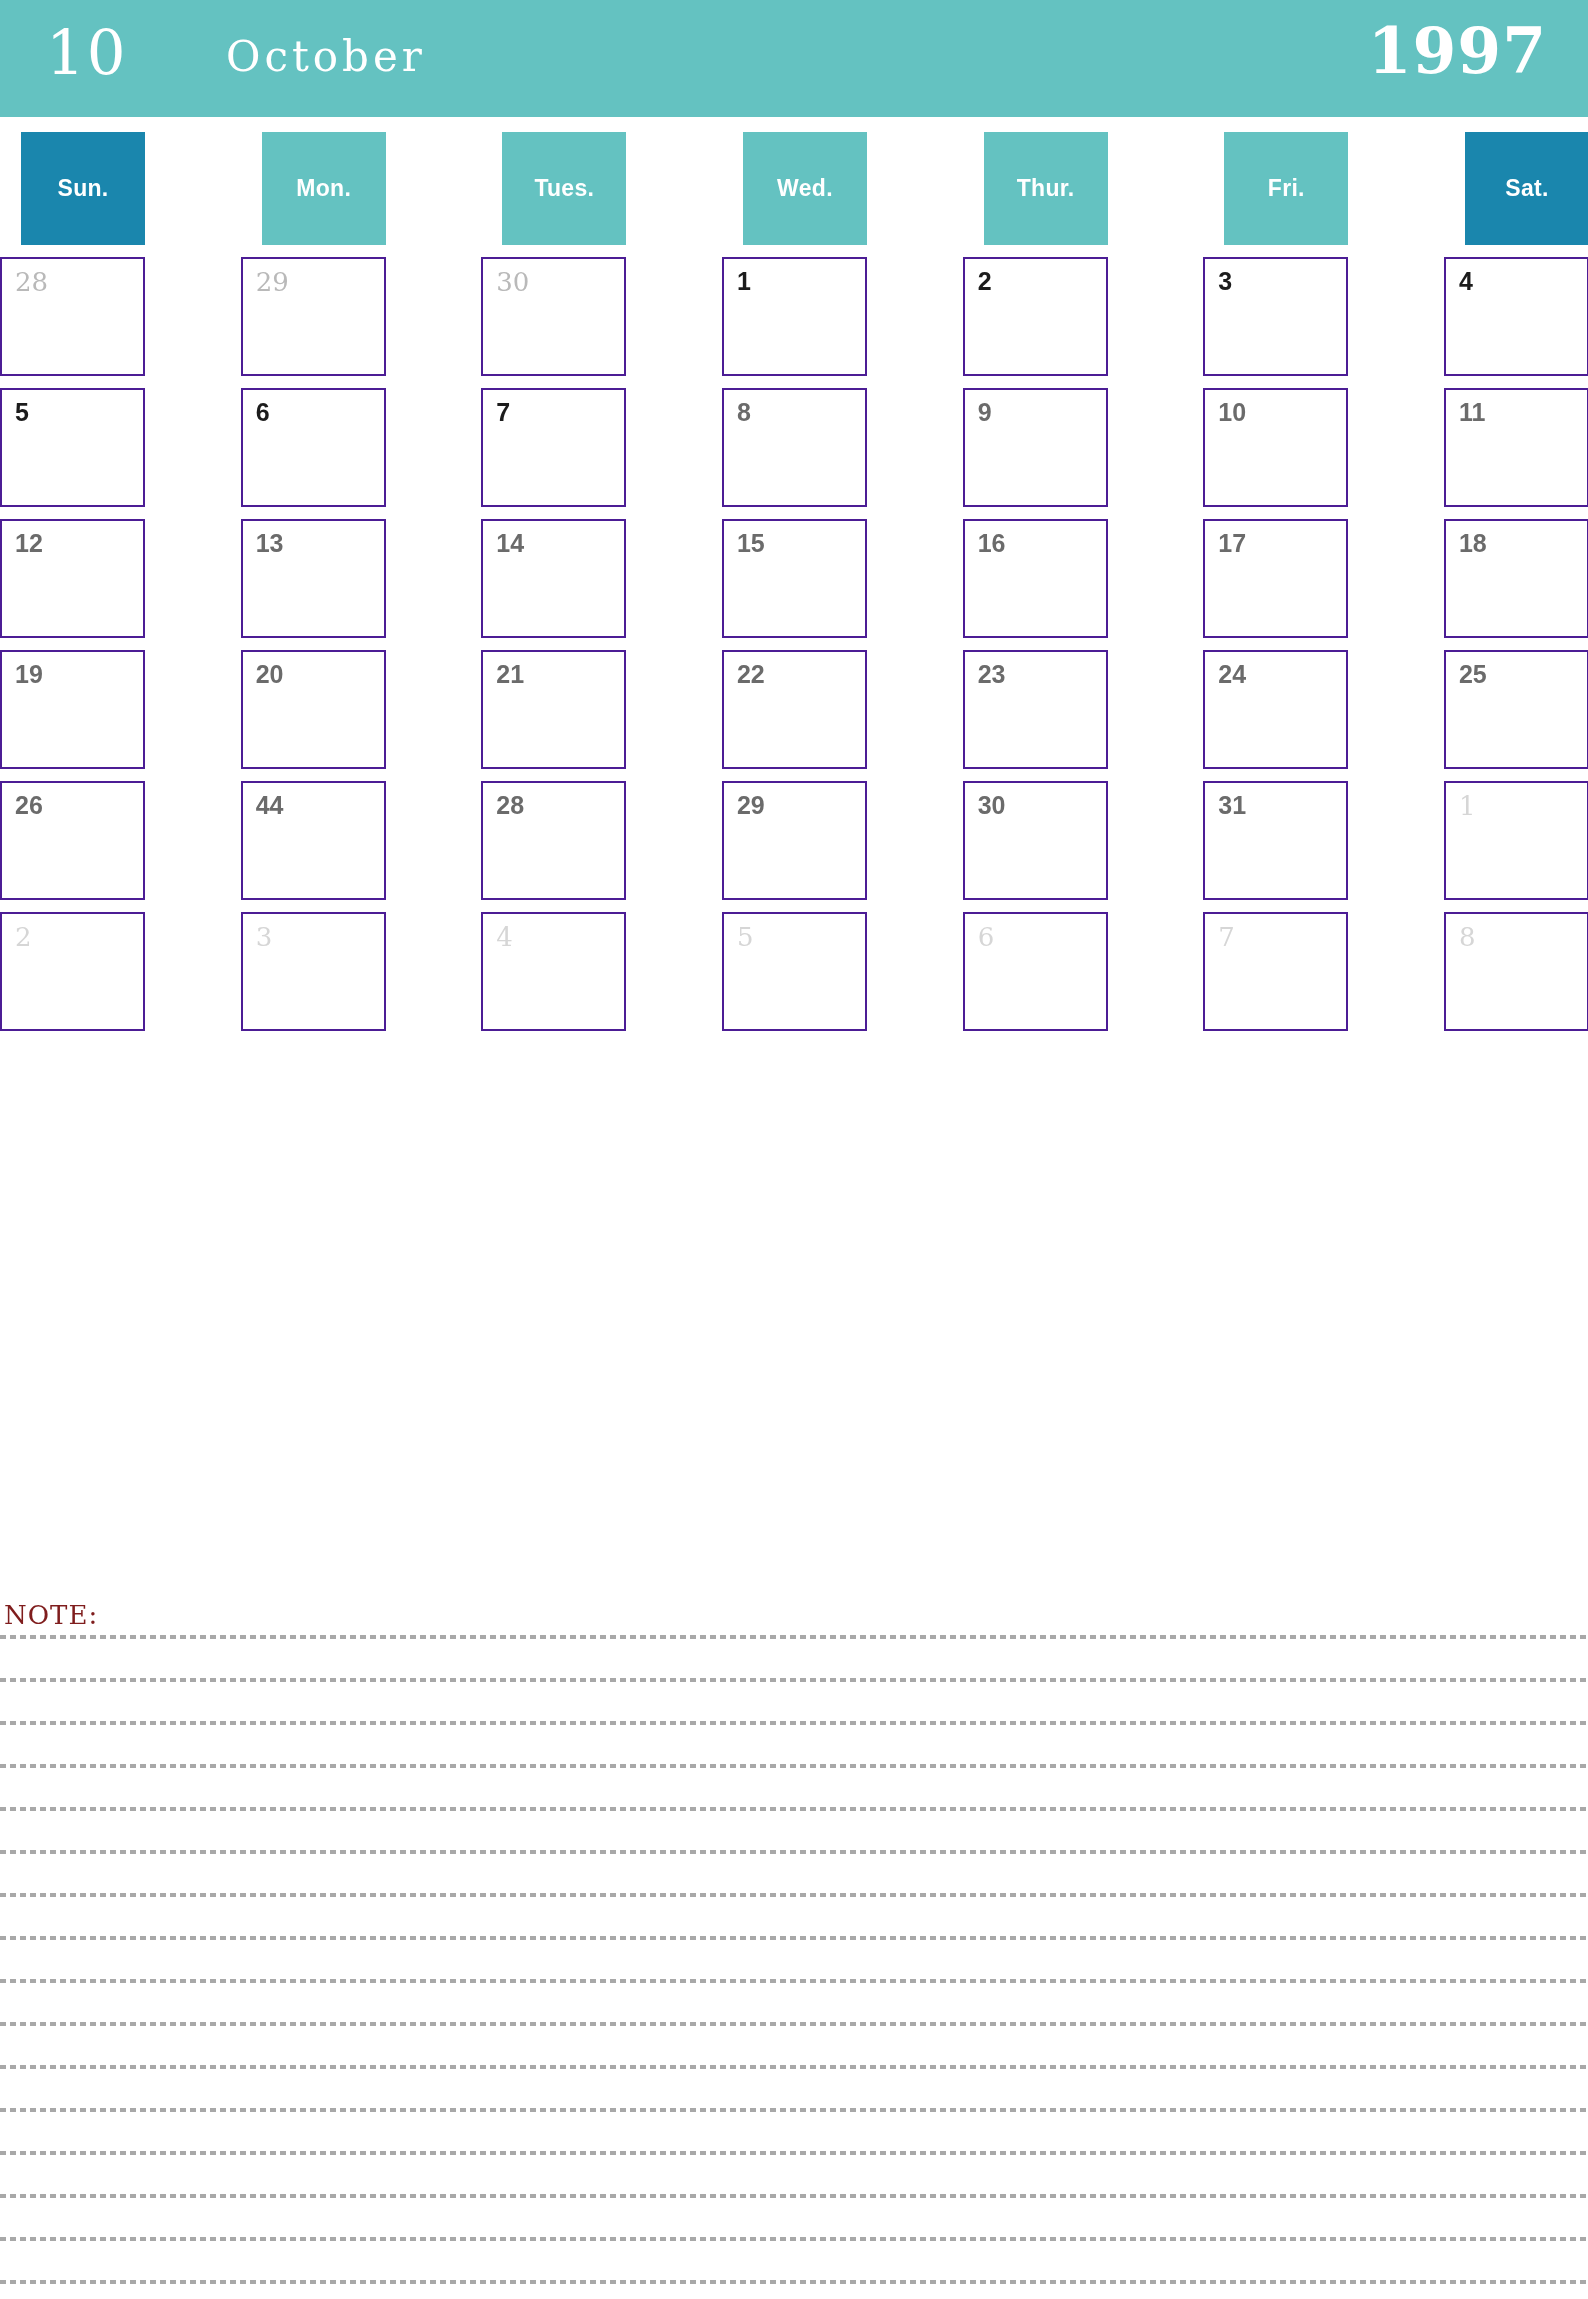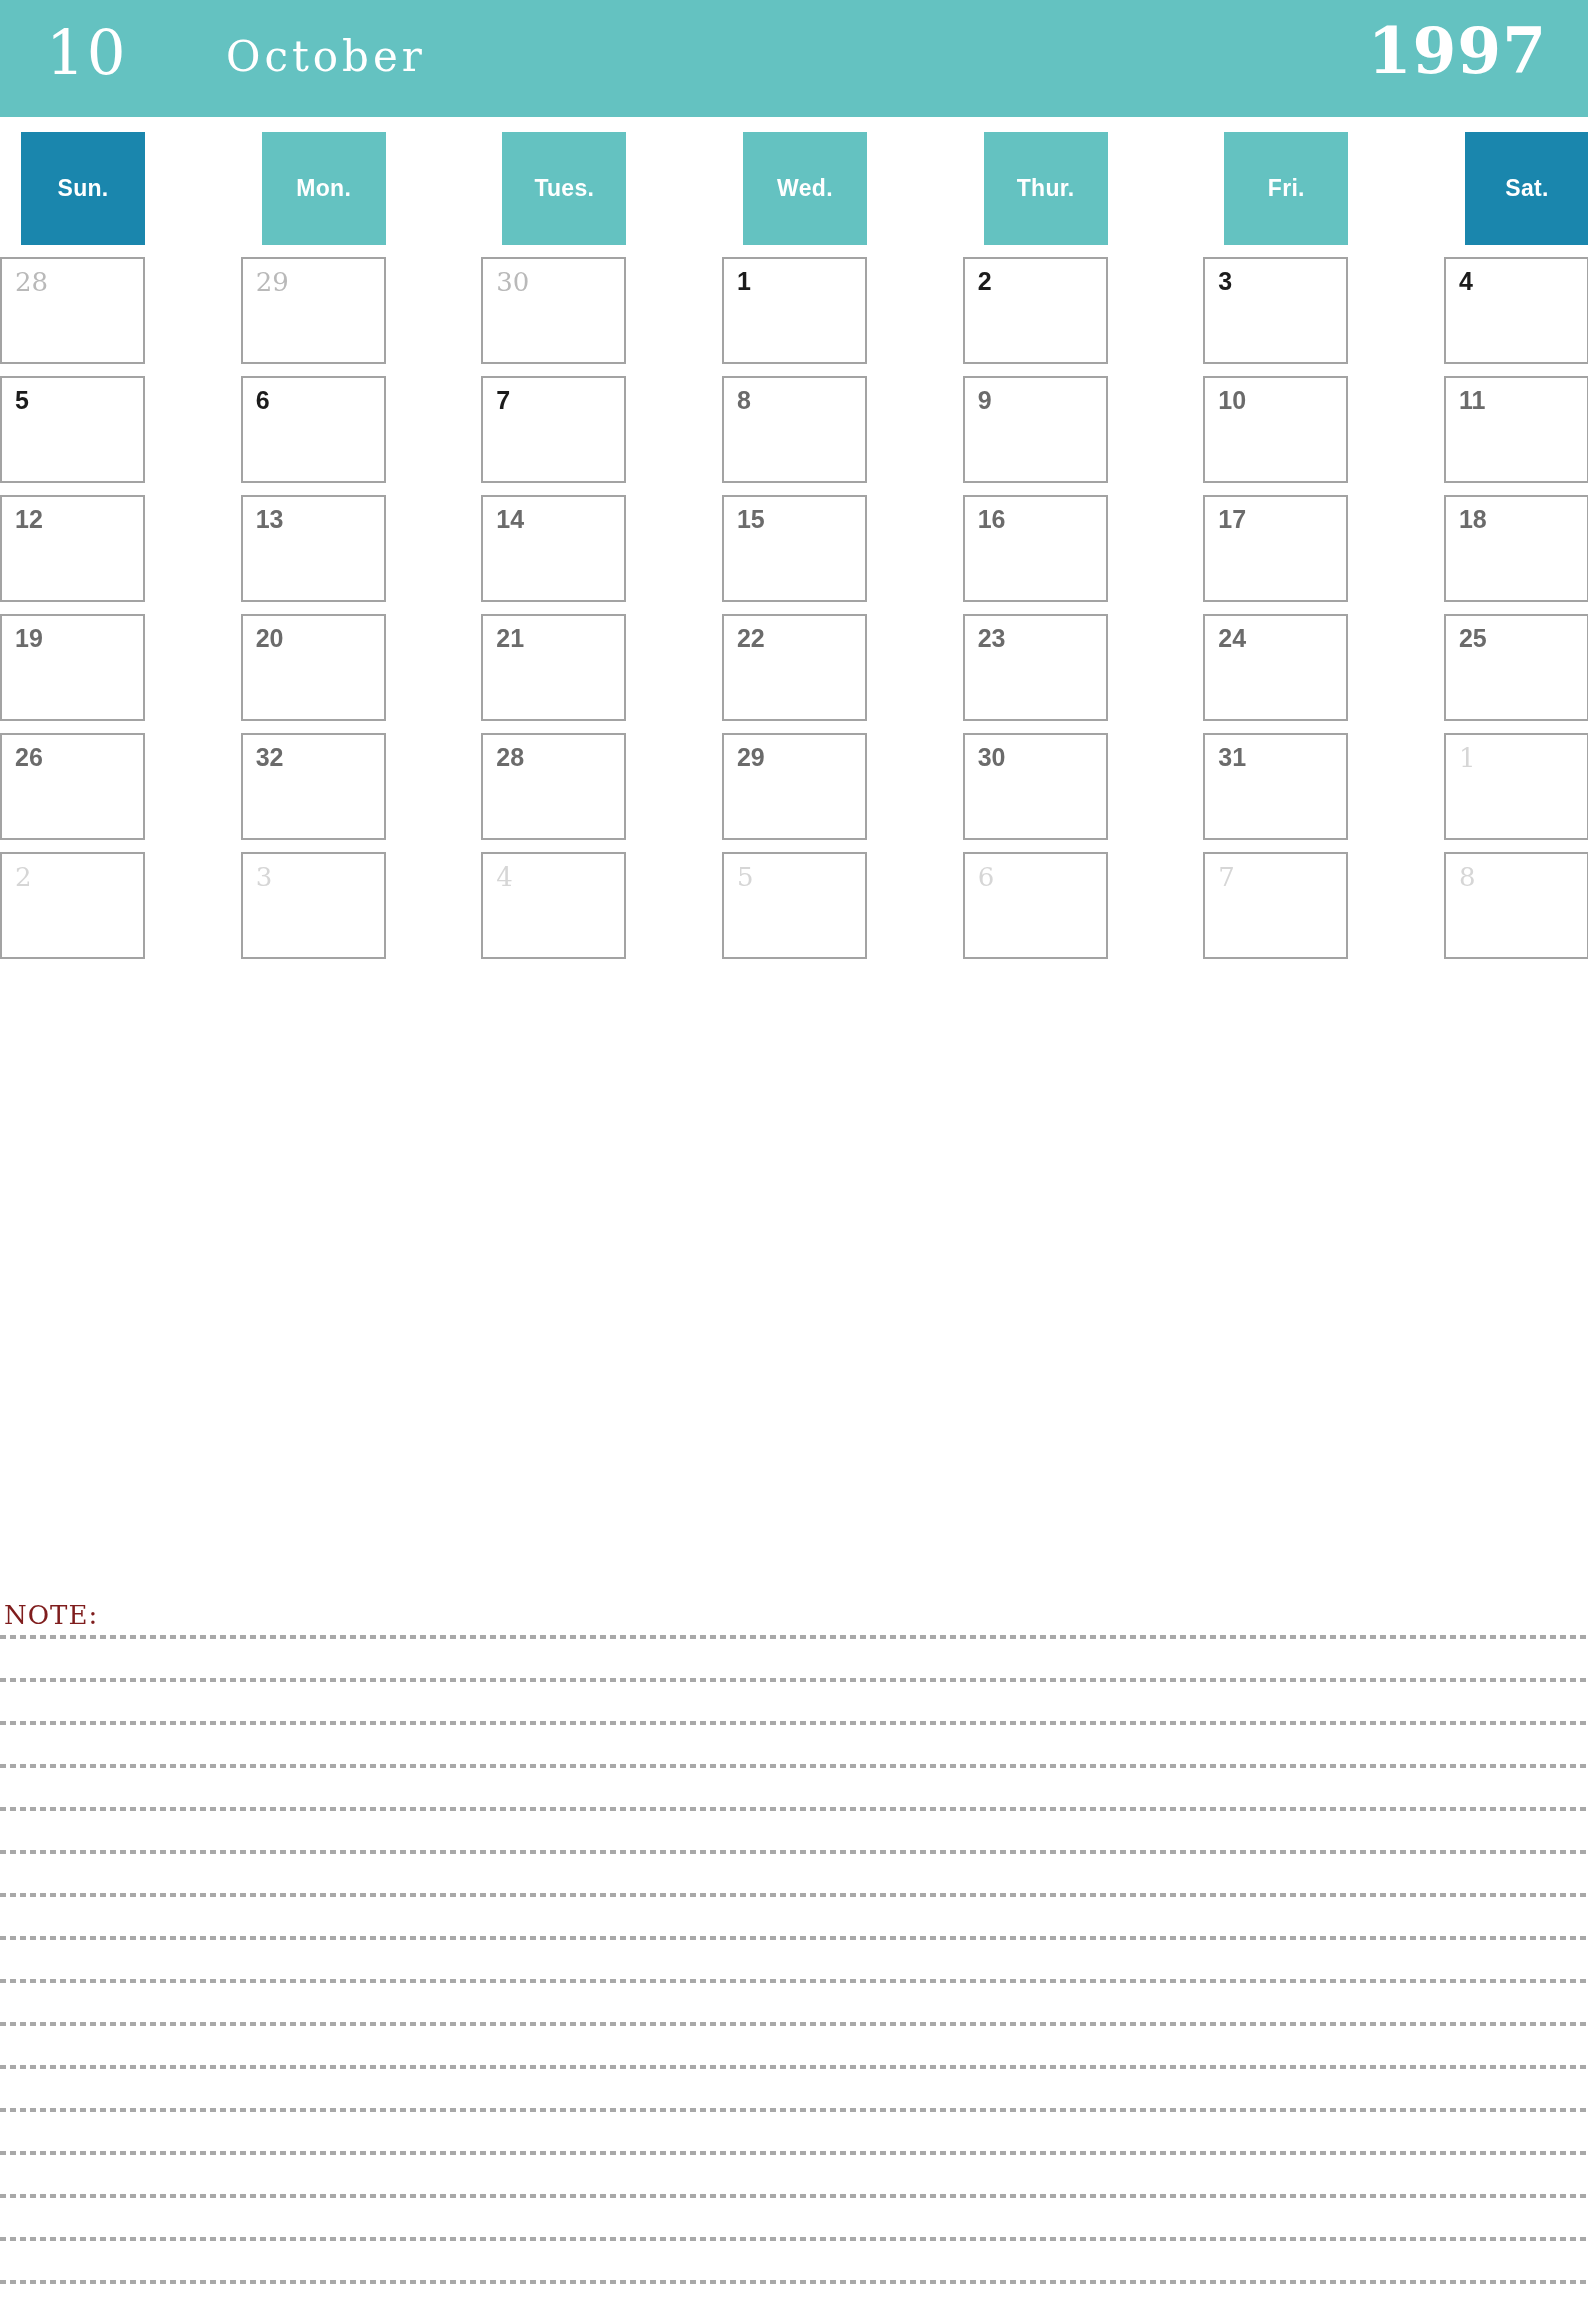--- a/index.html
+++ b/index.html
@@ -88,22 +88,22 @@
     font-size: 23px;
     font-weight: bold;
     letter-spacing: 0.3px;
     margin-left: 21px;
   }
   .weekday.accent { background: #1a86ad; }
 
   
   .date-row { margin-bottom: 12px; }
   .daycell {
-    height: 107px;
-    border: 2px solid #a3a3a3;
+    height: 119px;
+    border: 2px solid #4c1d95;
     box-sizing: border-box;
     position: relative;
     background: #ffffff;
   }
   .daynum {
     position: absolute;
     left: 13px;
     top: 10px;
     line-height: 1;
   }
@@ -349,21 +349,21 @@
         </div>
       </div>
       <div class="row date-row">
         <div class="cell">
           <div class="daycell">
             <div class="daynum cur">26</div>
           </div>
         </div>
         <div class="cell">
           <div class="daycell">
-            <div class="daynum cur">32</div>
+            <div class="daynum cur">44</div>
           </div>
         </div>
         <div class="cell">
           <div class="daycell">
             <div class="daynum cur">28</div>
           </div>
         </div>
         <div class="cell">
           <div class="daycell">
             <div class="daynum cur">29</div>

